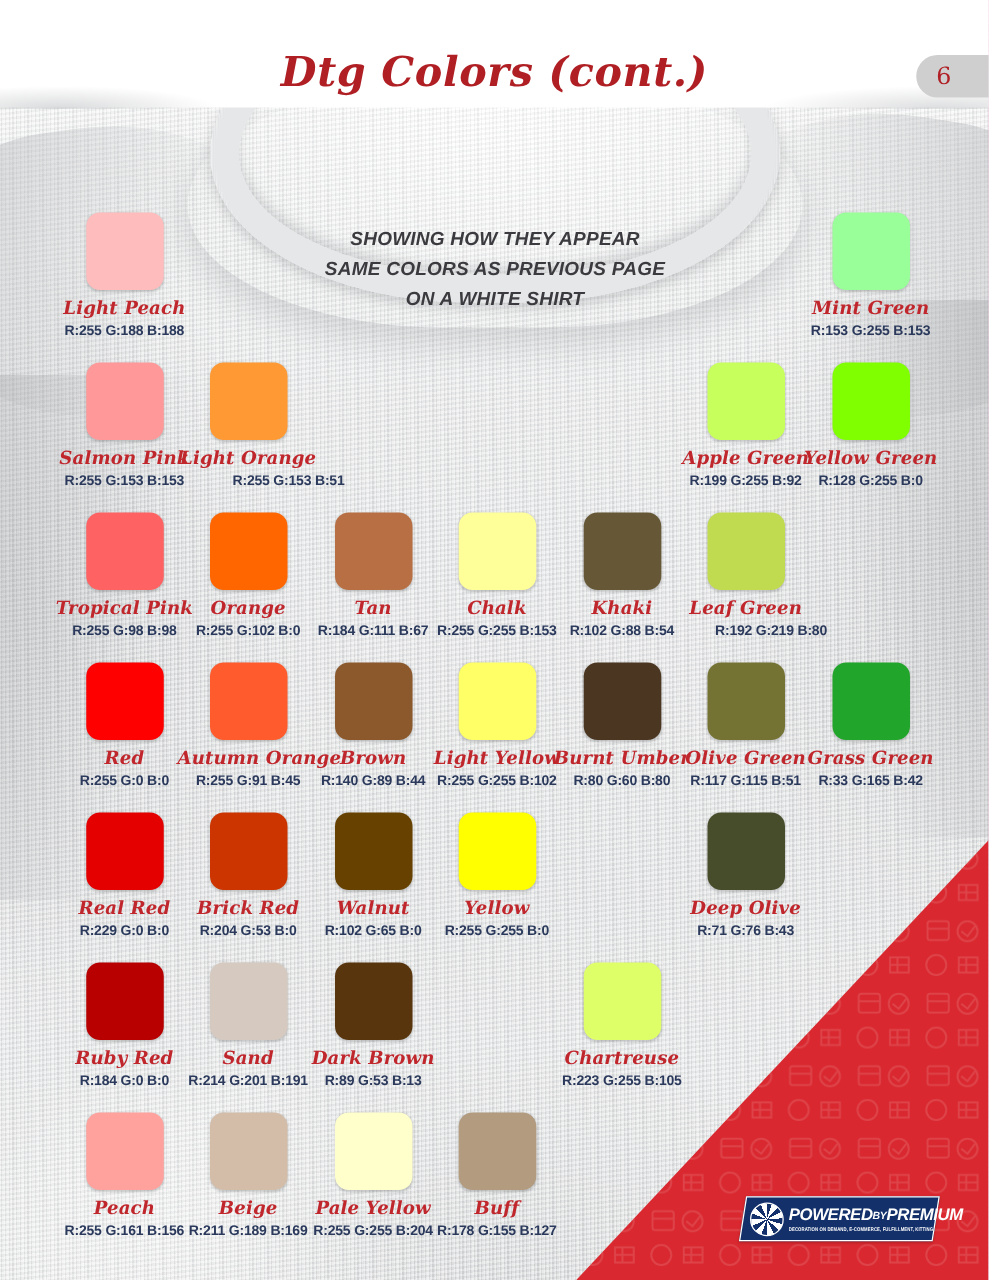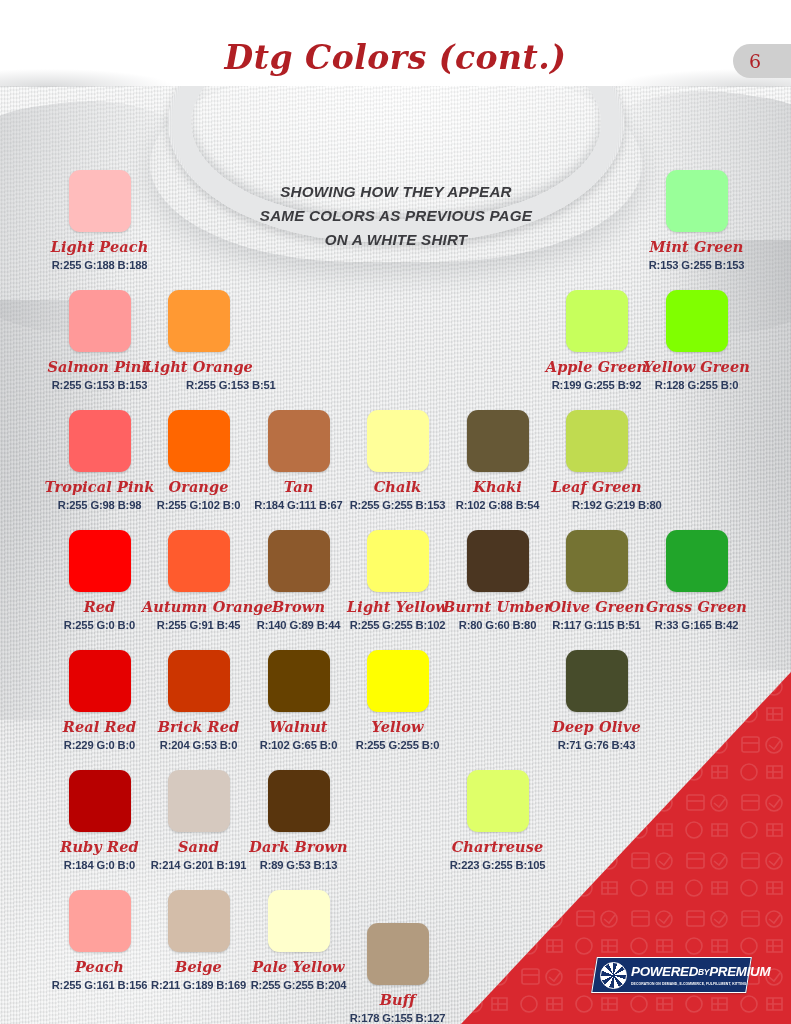--- a/index.html
+++ b/index.html
@@ -521,21 +521,21 @@
         <div class="cell" style="left: 142px;">
           <div class="chip" style="background: rgb(211, 189, 169);"></div>
           <div class="chip-name" style="color: rgb(192, 39, 45);">Beige</div>
           <div class="chip-rgb" style="color: rgb(43, 58, 92);">R:211 G:189 B:169</div>
         </div>
         <div class="cell" style="left: 242px;">
           <div class="chip" style="background: rgb(255, 255, 204);"></div>
           <div class="chip-name" style="color: rgb(192, 39, 45);">Pale Yellow</div>
           <div class="chip-rgb" style="color: rgb(43, 58, 92);">R:255 G:255 B:204</div>
         </div>
-        <div class="cell" style="left: 341px; margin-top: 33px;">
+        <div class="cell" style="left: 341px;">
           <div class="chip" style="background: rgb(178, 155, 127);"></div>
           <div class="chip-name" style="color: rgb(192, 39, 45);">Buff</div>
           <div class="chip-rgb" style="color: rgb(43, 58, 92);">R:178 G:155 B:127</div>
         </div>
       </div>
     </div>
 
 </div>
 
 </body></html>

